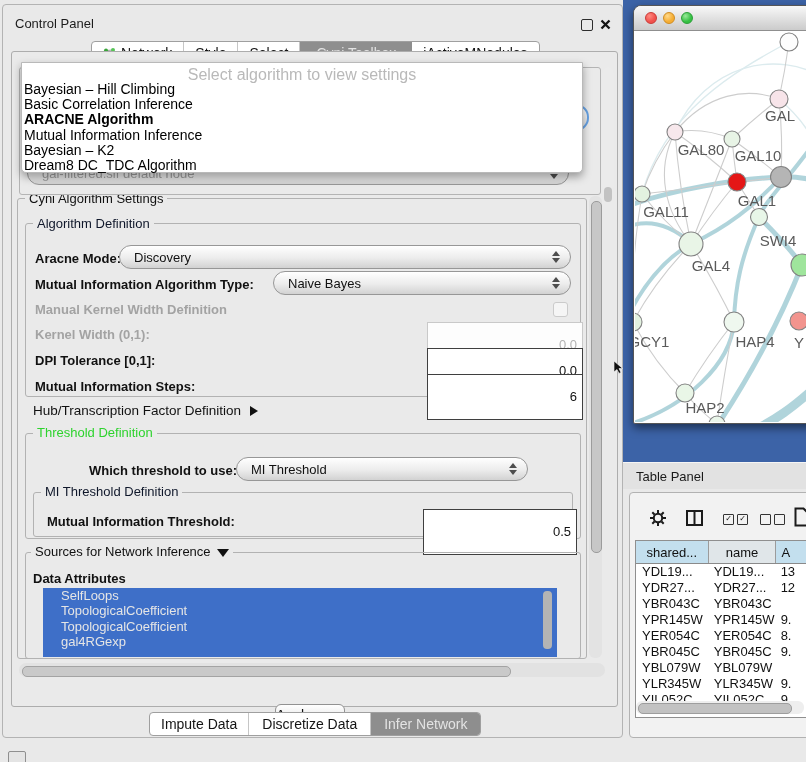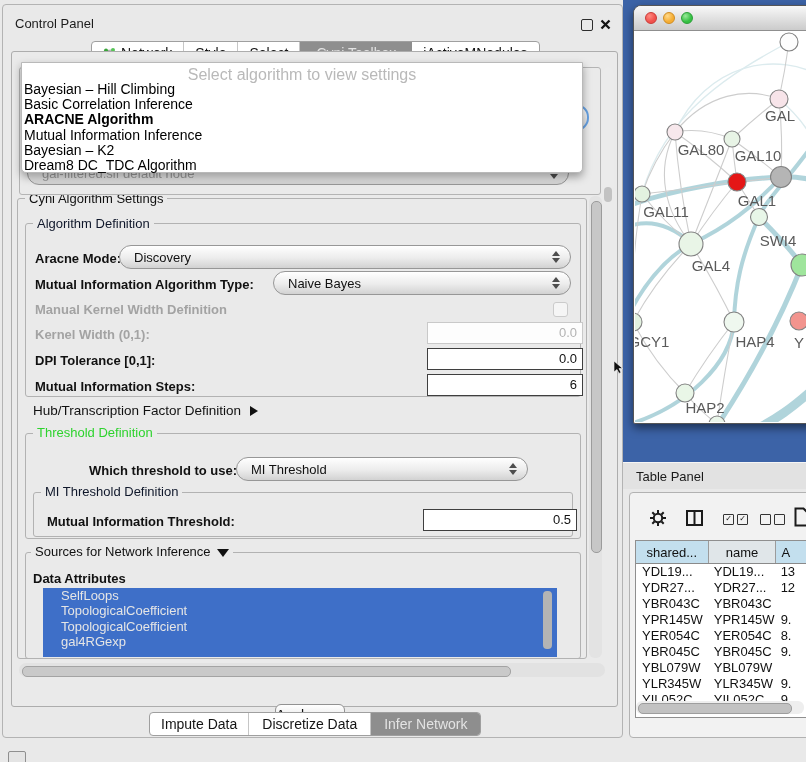--- a/index.html
+++ b/index.html
@@ -30,21 +30,21 @@
   
   .combo{position:absolute;height:24px;border:1px solid #979797;border-radius:12px;
          background:linear-gradient(#ffffff,#ececec 55%,#d2d2d2);display:flex;align-items:center;
          padding-left:14px;font-size:13px;box-sizing:border-box;}
   .spin{position:absolute;right:10px;top:50%;transform:translateY(-50%);display:flex;flex-direction:column;gap:2px;}
   .spin i{width:0;height:0;border-left:4px solid transparent;border-right:4px solid transparent;display:block;}
   .spin .up{border-bottom:5px solid #4d4d4d;}
   .spin .dn{border-top:5px solid #4d4d4d;}
   
   .field{position:absolute;background:#fff;border:1px solid #3f3f3f;font-size:13px;text-align:right;
-         padding:0 5px;line-height:20px;height:20px;box-sizing:content-box;}
+         padding:12px 5px;line-height:20px;height:20px;box-sizing:content-box;}
   .field.disabled{border:1px solid #c9c9c9;color:#b3b3b3;background:#fdfdfd;}
   .checkbox{position:absolute;width:13px;height:13px;border:1px solid #cbcbcb;border-radius:3px;background:#f5f5f5;}
   
   .dropdown{position:absolute;left:18px;top:57px;width:560px;height:109px;background:#fff;
             border:1px solid #b9b9b9;border-radius:0 0 5px 5px;box-shadow:0 4px 9px rgba(0,0,0,.35);z-index:50;}
   .dd-ph{position:absolute;left:0;right:0;top:3px;text-align:center;color:#b9b9b9;font-size:16px;}
   #algo-items{position:absolute;left:2px;right:2px;top:19px;}
   .algo-item{height:15.2px;line-height:15.2px;font-size:14px;color:#000;white-space:nowrap;overflow:hidden;}
   .algo-item.bold{font-weight:bold;}
   

